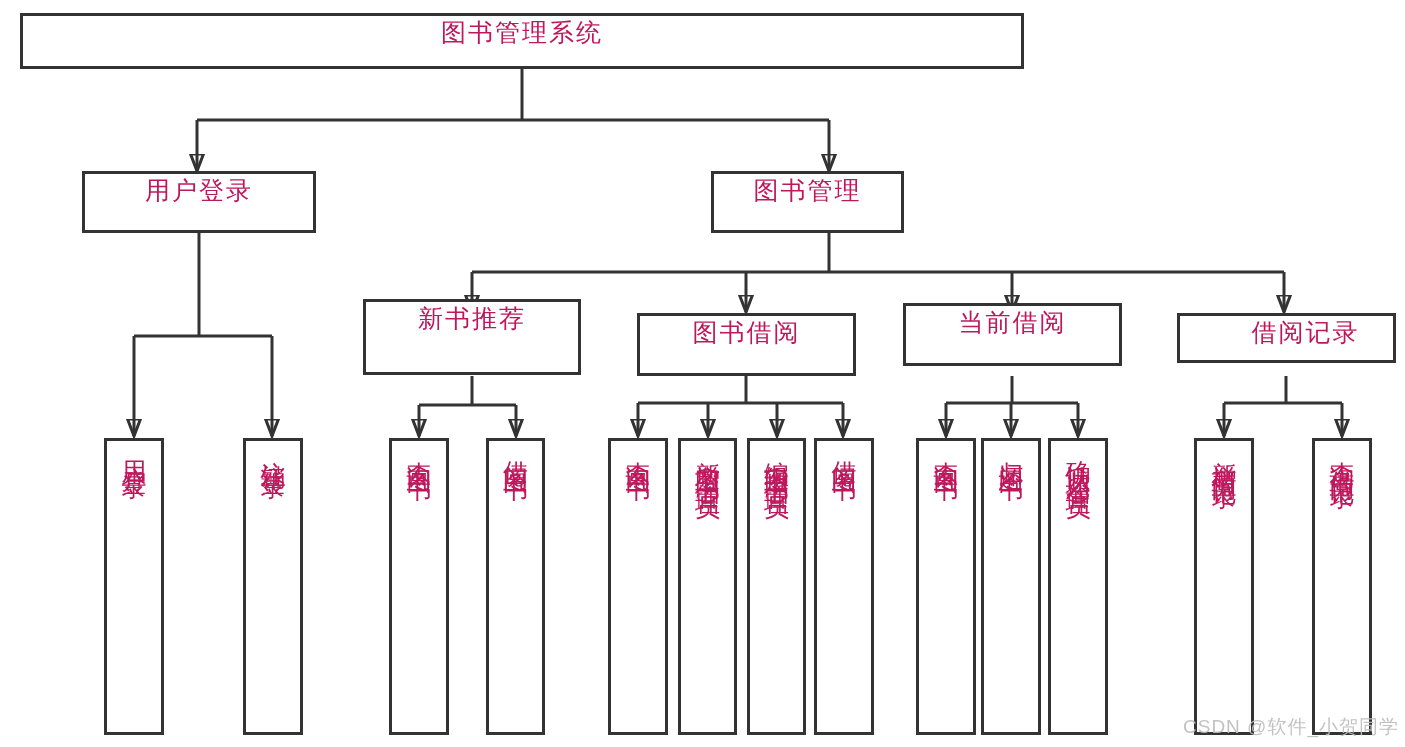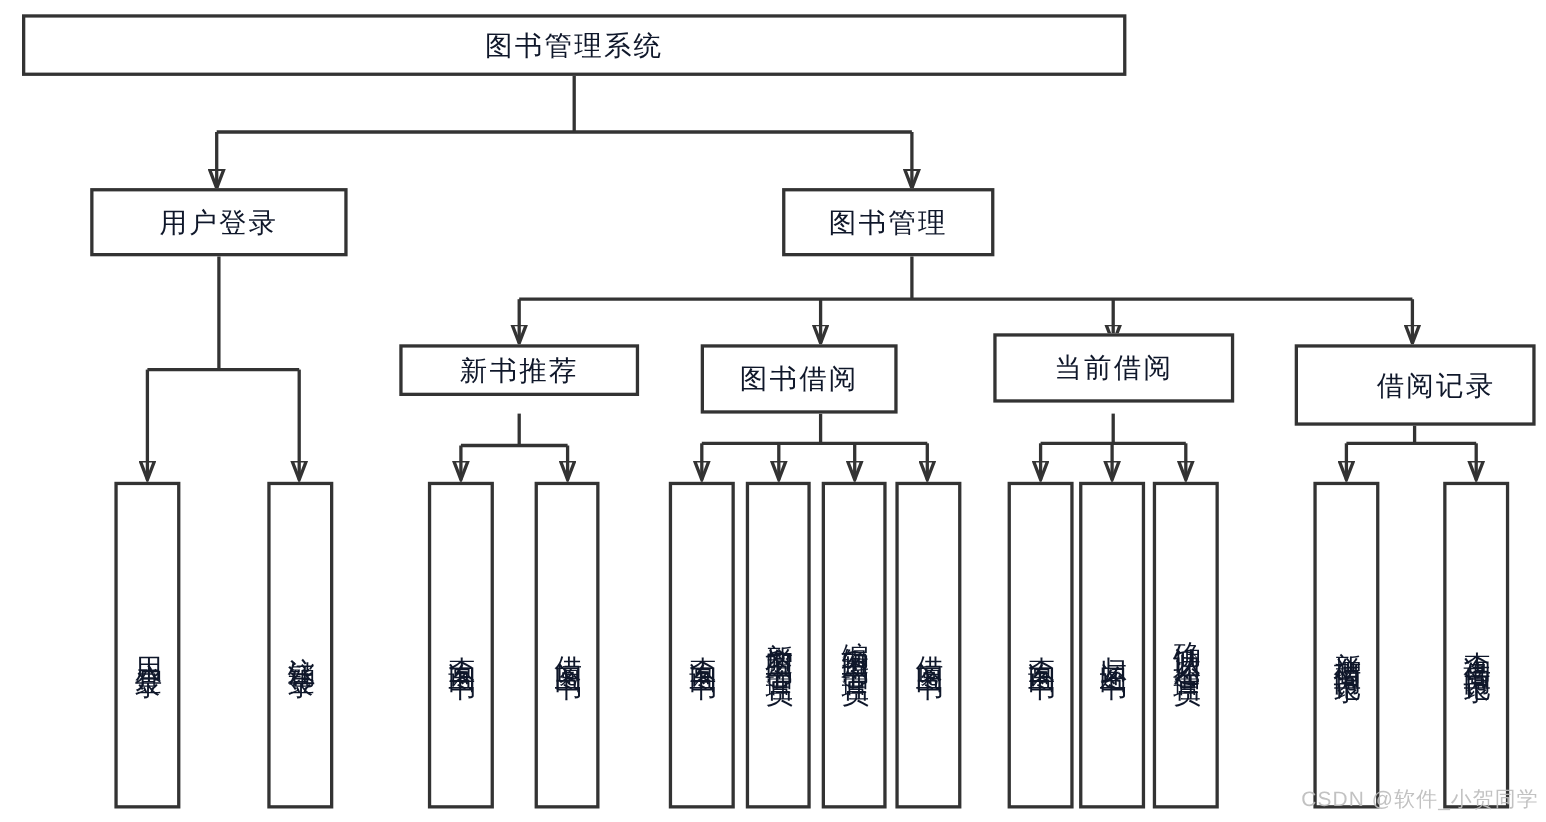--- a/index.html
+++ b/index.html
@@ -25,23 +25,22 @@
     stroke: #333333;
     stroke-width: 3;
     fill: none;
   }
   .node {
     position: absolute;
     box-sizing: border-box;
     border: 3px solid #333333;
     background: #ffffff;
     display: flex;
-    align-items: center;
     justify-content: center;
-    color: #0f172a;
+    color: #be185d;
     z-index: 2;
   }
   .h-node span {
     font-size: 25px;
     letter-spacing: 2px;
     white-space: nowrap;
   }
   .v-node span {
     writing-mode: vertical-rl;
     text-orientation: mixed;
@@ -114,30 +113,30 @@
     <span>图书管理系统</span>
   </div>
 
   <div class="node h-node" style="left:82px; top:171px; width:234px; height:62px;">
     <span>用户登录</span>
   </div>
   <div class="node h-node" style="left:711px; top:171px; width:193px; height:62px;">
     <span>图书管理</span>
   </div>
 
-  <div class="node h-node" style="left:363px; top:313px; width:218px; height:47px;">
+  <div class="node h-node" style="left:363px; top:299px; width:218px; height:76px;">
     <span>新书推荐</span>
   </div>
-  <div class="node h-node" style="left:637px; top:313px; width:179px; height:63px;">
+  <div class="node h-node" style="left:637px; top:313px; width:219px; height:63px;">
     <span>图书借阅</span>
   </div>
   <div class="node h-node" style="left:903px; top:303px; width:219px; height:63px;">
     <span>当前借阅</span>
   </div>
-  <div class="node h-node" style="left:1177px; top:313px; width:219px; height:74px;padding-left:38px;">
+  <div class="node h-node" style="left:1177px; top:313px; width:219px; height:50px;padding-left:38px;">
     <span>借阅记录</span>
   </div>
 
   <div class="node v-node" style="left:104px; top:438px; width:60px; height:297px;">
     <span>用户登录</span>
   </div>
   <div class="node v-node" style="left:243px; top:438px; width:60px; height:297px;">
     <span>注销登录</span>
   </div>
 

